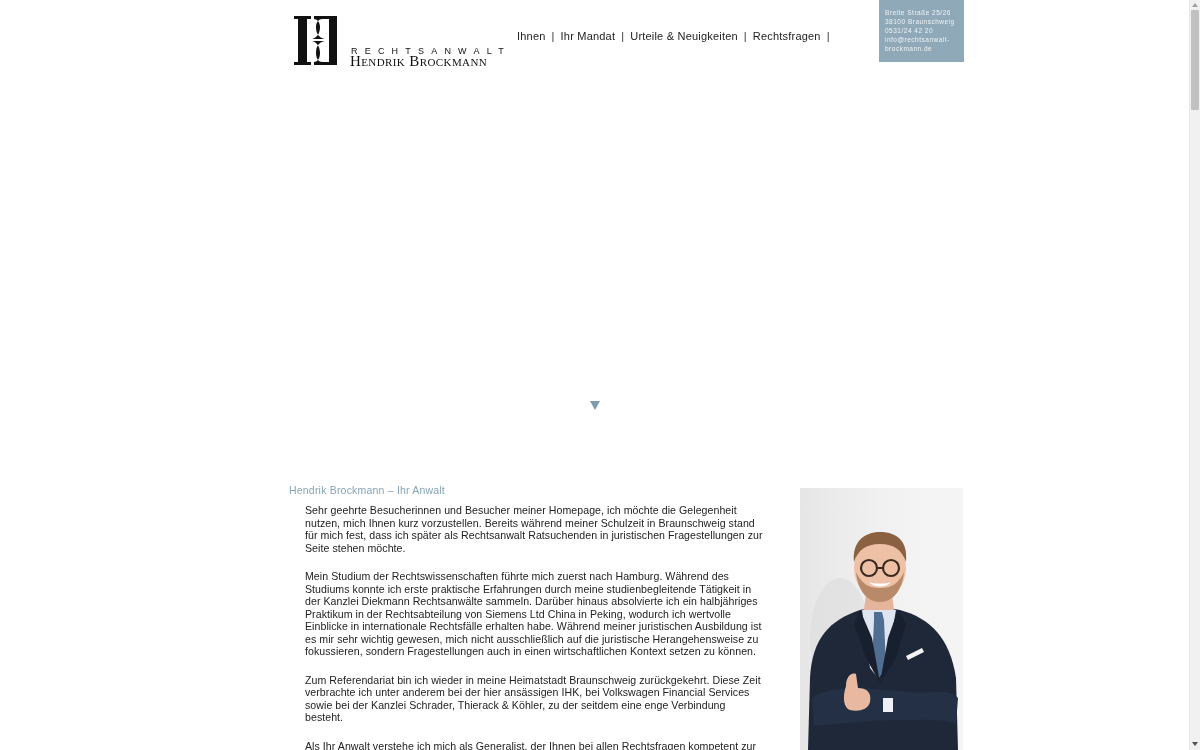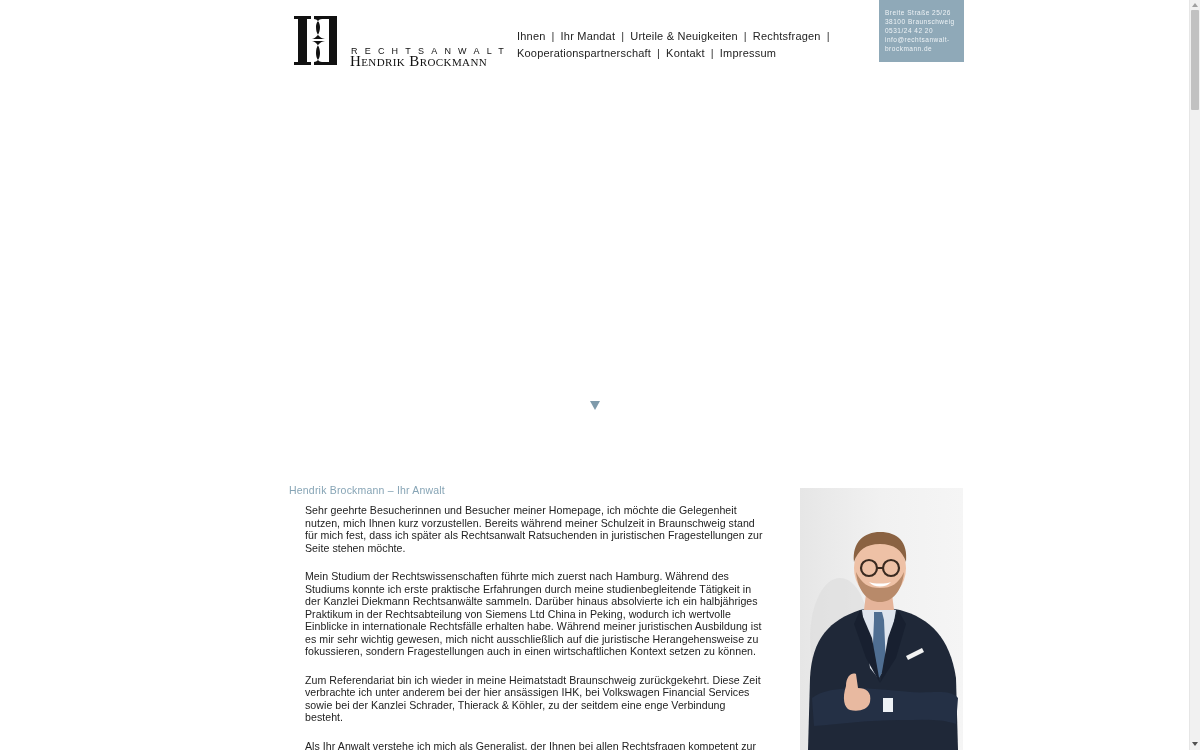--- a/index.html
+++ b/index.html
@@ -88,23 +88,20 @@
       <path d="M22 0 H40 V3 H30 C27 3 24 6 24 11 C24 18 27 22 33 23 L33 25 C27 26 24 30 24 37 C24 43 27 46 30 46 H40 V49 H22 V46 C25 46 28 43 28 37 C28 31 25 26 20 25 H33 V23 H20 C25 22 28 17 28 11 C28 6 25 3 22 3 Z" fill="#111"></path>
     </svg>
     <div class="logo-name">Hendrik Brockmann</div>
     <div class="logo-sub">RECHTSANWALT</div>
   </div>
 
   <nav class="nav">
     <div class="nav-row">
       <a>Ihnen</a><span class="sep">|</span><a>Ihr Mandat</a><span class="sep">|</span><a>Urteile &amp; Neuigkeiten</a><span class="sep">|</span><a>Rechtsfragen</a><span class="sep">|</span>
     </div>
-    <div class="nav-row">
-      <a>Kooperationspartnerschaft</a><span class="sep">|</span><a>Kontakt</a><span class="sep">|</span><a>Impressum</a>
-    </div>
   </nav>
 
   <div class="contact">
     <div>Breite Straße 25/26</div>
     <div>38100 Braunschweig</div>
     <div>0531/24 42 20</div>
     <div>info@rechtsanwalt-</div>
     <div>brockmann.de</div>
   </div>
 

